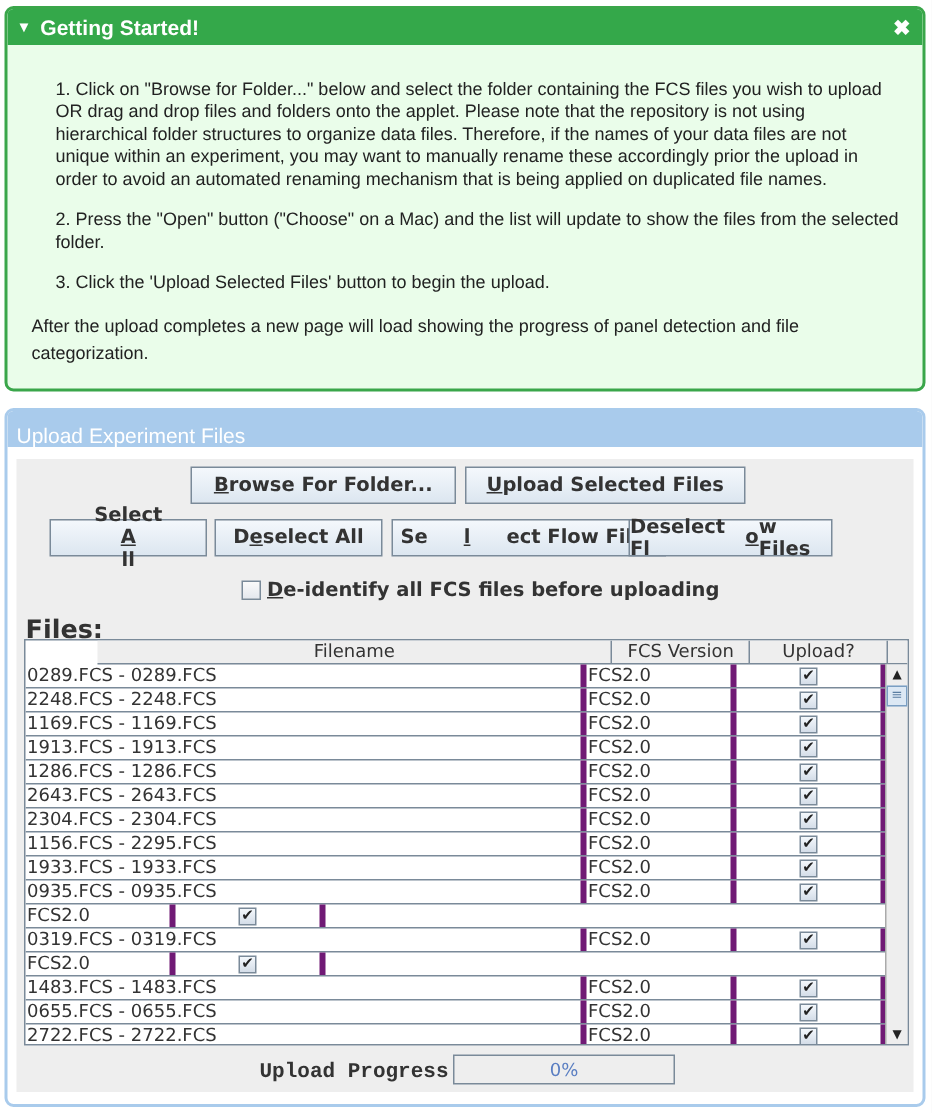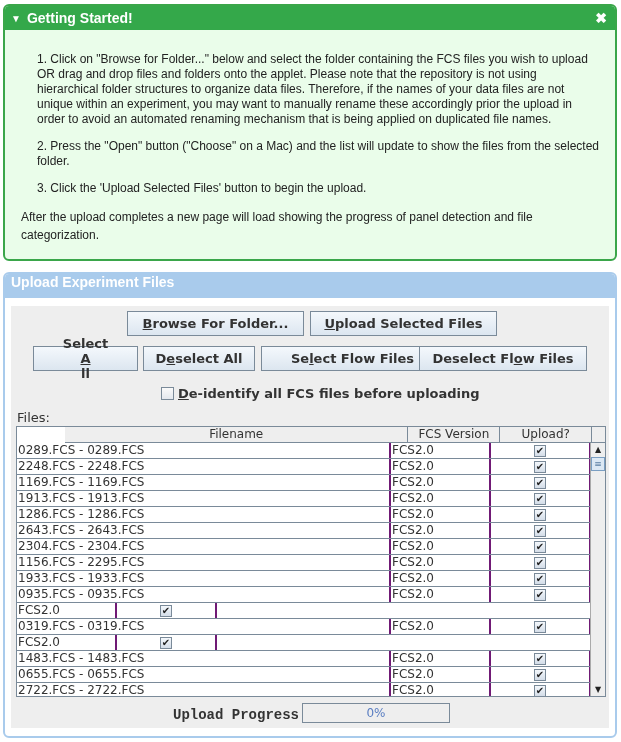--- a/index.html
+++ b/index.html
@@ -20,49 +20,49 @@
   .gs-body { padding: 22px 14px 0 16px; font-size: 12px; color: #222; line-height: 15px; }
   .gs-body .step { margin-left: 16px; margin-bottom: 12px; }
   .gs-body .after { line-height: 18px; margin-top: 6px; }
 
   
   .up-panel {
     position: absolute; left: 3px; top: 272px; width: 614px; height: 466px;
     border: 2px solid #a9cbec; border-radius: 6px; background: #ffffff; overflow: hidden;
   }
   .up-header {
-    height: 24px; background: #a9cbec; color: #ffffff; font-weight: bold; font-size: 14px;
-    display: flex; align-items: flex-start; padding-left: 6px;
+    height: 24px; background: #a9cbec; color: #ffffff; font-weight: normal; font-size: 14px;
+    display: flex; align-items: flex-end; padding-left: 6px;
   }
   .applet {
     position: absolute; left: 6px; top: 32px; width: 598px; height: 422px;
     background: #eeeeee; font-family: "DejaVu Sans", sans-serif;
   }
   .btn {
     position: absolute; height: 25px; border: 1px solid #7a8a99;
     background: linear-gradient(#f4f8fc, #dce6f0); font-size: 13px; font-weight: bold;
     color: #333; display: flex; align-items: center; justify-content: center; cursor: pointer;
   }
   .btn u { text-decoration: underline; }
   .chk-row {
     position: absolute; left: 150px; top: 80px; display: flex; align-items: center;
     font-size: 13px; font-weight: bold; color: #333;
   }
   .chk-box { width: 13px; height: 13px; border: 1px solid #7a8a99; background: linear-gradient(#fafafa,#e4e8ee); margin-right: 4px; }
-  .files-label { position: absolute; left: 6px; top: 104px; font-size: 13px; font-weight: normal; color: #333; }
+  .files-label { position: absolute; left: 6px; top: 104px; font-size: 17px; font-weight: bold; color: #333; }
 
   .table {
     position: absolute; left: 5px; top: 120px; width: 590px; height: 271px;
     border: 1px solid #7a8a99; background: #ffffff; overflow: hidden; padding-left: 48px;
   }
   .thead { display: flex; height: 16px; background: #eeeeee; border-bottom: 1px solid #7a8a99; font-size: 12px; color: #333; }
   .th { border-right: 1px solid #7a8a99; text-align: center; line-height: 15px; }
   .c1 { width: 374px; } .c2 { width: 100px; } .c3 { width: 100px; }
   .row { display: flex; height: 16px; border-bottom: 1px solid #7a8a99; font-size: 12px; color: #333; }
-  .td { border-right: 2px solid #701a75; line-height: 15px; padding-left: 1px; white-space: nowrap; overflow: hidden; }
+  .td { border-right: 4px solid #701a75; line-height: 15px; padding-left: 1px; white-space: nowrap; overflow: hidden; }
   .td.c3 { display: flex; align-items: center; justify-content: center; padding: 0; }
   .cb {
     width: 12px; height: 12px; border: 1px solid #7a8a99; background: linear-gradient(#f4f8fc,#d4dde8);
     font-size: 10px; line-height: 10px; text-align: center; color: #222; font-weight: bold;
   }
   .rows { position: absolute; left: 0; top: 16px; width: 574px; }
   .scrollbar { position: absolute; right: 0; top: 16px; width: 15px; height: 254px; background: #eeeeee; border-left: 1px solid #aaa; }
   .sb-up, .sb-down { position: absolute; left: 0; width: 14px; height: 14px; font-size: 8px; text-align: center; line-height: 14px; color: #222; }
   .sb-up { top: 0; } .sb-down { bottom: 0; }
   .sb-thumb { position: absolute; left: 0; top: 14px; width: 14px; height: 14px; border: 1px solid #7a9ec2; background: #dce8f4; font-size: 9px; line-height: 12px; text-align: center; color: #5a7ea2; }
@@ -104,26 +104,26 @@
     <div class="btn" style="left:22px;top:40px;width:105px;flex-direction:column;">
       <span>Select </span>
         <u>A</u>
         <span>ll</span>
     </div>
     <div class="btn" style="left:132px;top:40px;width:112px;">
       <span>D</span>
         <u>e</u>
         <span>select All</span>
     </div>
-    <div class="btn" style="left:250px;top:40px;width:183px;">
+    <div class="btn" style="left:250px;top:40px;width:183px;gap:24px;">
       <span>Se</span>
         <u>l</u>
         <span>ect Flow Files</span>
     </div>
-    <div class="btn" style="left:408px;top:40px;width:168px;">
+    <div class="btn" style="left:408px;top:40px;width:136px;">
       <span>Deselect Fl</span>
         <u>o</u>
         <span>w Files</span>
     </div>
 
     <div class="chk-row">
       <span class="chk-box"></span>
       <u>D</u>
         <span>e-identify all FCS files before uploading</span>
     </div>

